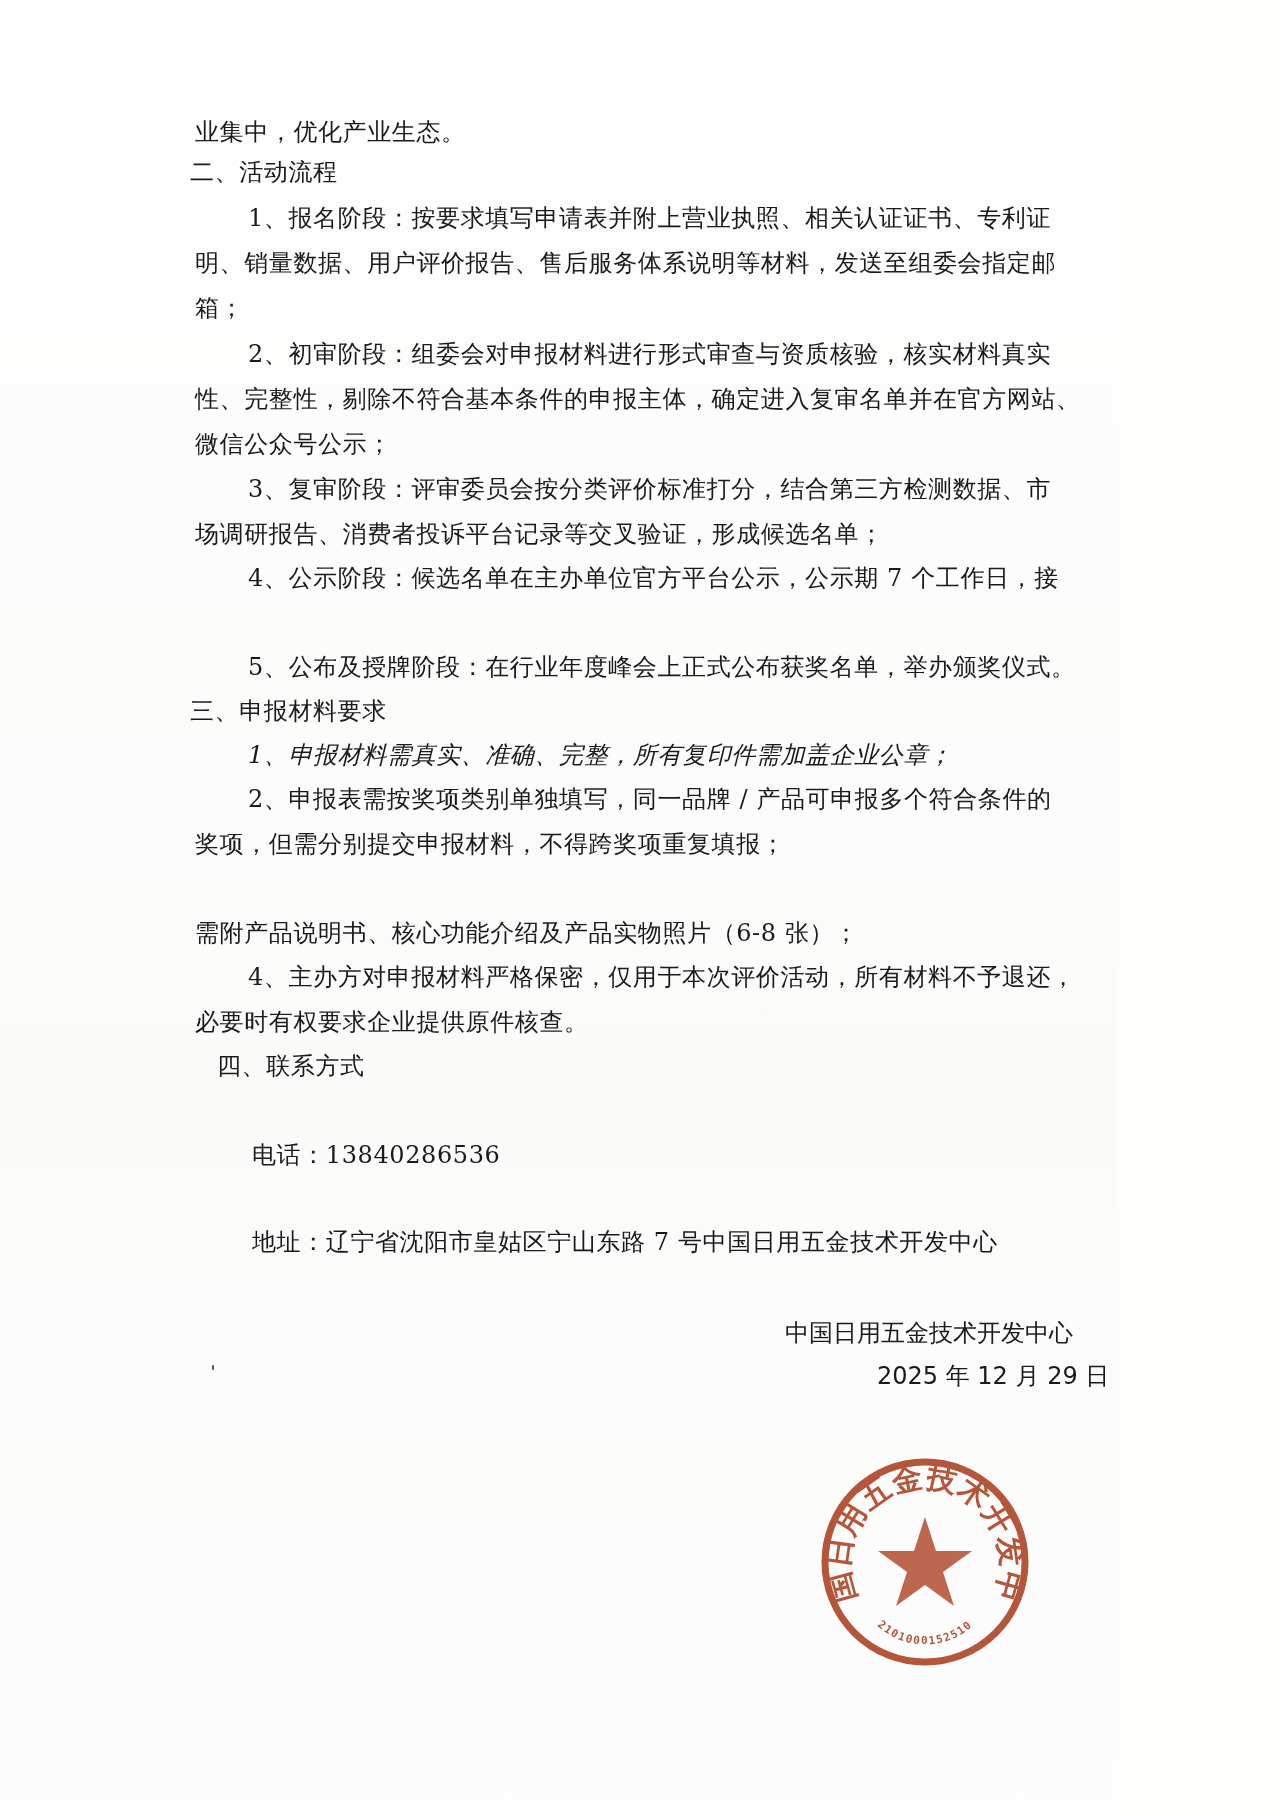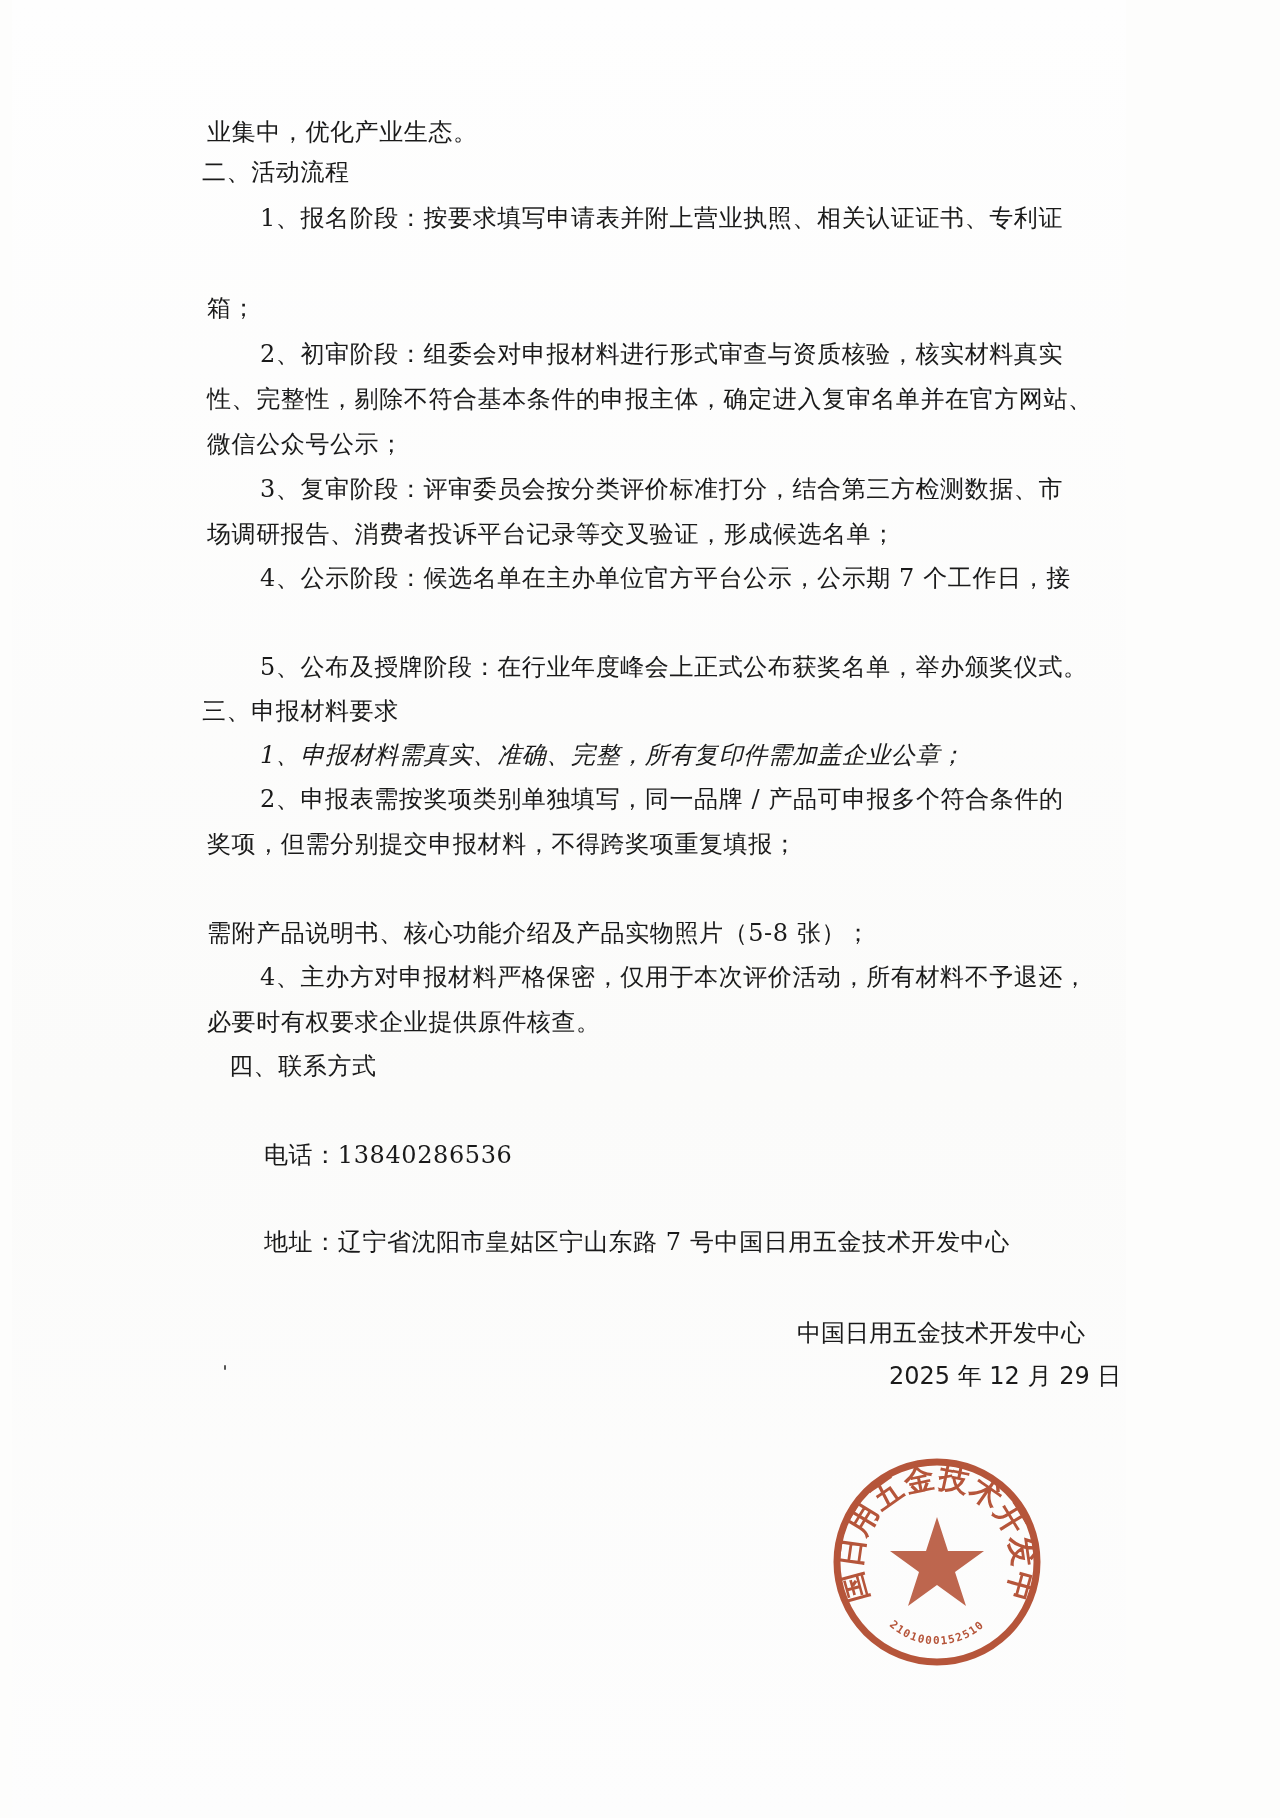--- a/index.html
+++ b/index.html
@@ -10,21 +10,21 @@
     body {
       width: 1280px;
       height: 1818px;
       position: relative;
       overflow: hidden;
       font-family: "DejaVu Serif", "Liberation Serif", serif;
       color: #1a1a1a;
     }
     .page {
       position: absolute;
-      left: 12px; top: 0;
+      left: 0; top: 0;
       width: 1114px; height: 1818px;
       background: linear-gradient(180deg, #fefefe 0%, #fbfbfa 60%, #fdfdfd 100%);
     }
     .line {
       position: absolute;
       font-size: 24px;
       line-height: 30px;
       white-space: nowrap;
       letter-spacing: 0.6px;
     }
@@ -63,41 +63,42 @@
 </head>
 <body>
 
 <div class="page">
 
   <div class="line cont" style="top:117px;">业集中，优化产业生态。</div>
 
   <div class="line heading" style="top:157px;">二、活动流程</div>
 
   <div class="line indent" style="top:203px;">1、报名阶段：按要求填写申请表并附上营业执照、相关认证证书、专利证</div>
+  <div class="line cont" style="top:248px;">明、销量数据、用户评价报告、售后服务体系说明等材料，发送至组委会指定邮</div>
   <div class="line cont" style="top:293px;">箱；</div>
 
   <div class="line indent" style="top:339px;">2、初审阶段：组委会对申报材料进行形式审查与资质核验，核实材料真实</div>
   <div class="line cont" style="top:384px;text-align:center;">性、完整性，剔除不符合基本条件的申报主体，确定进入复审名单并在官方网站、</div>
   <div class="line cont" style="top:429px;">微信公众号公示；</div>
 
   <div class="line indent" style="top:474px;">3、复审阶段：评审委员会按分类评价标准打分，结合第三方检测数据、市</div>
   <div class="line cont" style="top:519px;">场调研报告、消费者投诉平台记录等交叉验证，形成候选名单；</div>
 
   <div class="line indent" style="top:563px;">4、公示阶段：候选名单在主办单位官方平台公示，公示期 7 个工作日，接</div>
 
   <div class="line indent" style="top:652px;">5、公布及授牌阶段：在行业年度峰会上正式公布获奖名单，举办颁奖仪式。</div>
 
   <div class="line heading" style="top:696px;">三、申报材料要求</div>
 
   <div class="line indent" style="top:740px;font-style:italic;">1、申报材料需真实、准确、完整，所有复印件需加盖企业公章；</div>
 
   <div class="line indent" style="top:784px;">2、申报表需按奖项类别单独填写，同一品牌 / 产品可申报多个符合条件的</div>
   <div class="line cont" style="top:829px;">奖项，但需分别提交申报材料，不得跨奖项重复填报；</div>
 
-  <div class="line cont" style="top:918px;">需附产品说明书、核心功能介绍及产品实物照片（5-8 张）；</div>
+  <div class="line cont" style="top:918px;">需附产品说明书、核心功能介绍及产品实物照片（6-8 张）；</div>
 
   <div class="line indent" style="top:962px;">4、主办方对申报材料严格保密，仅用于本次评价活动，所有材料不予退还，</div>
   <div class="line cont" style="top:1007px;">必要时有权要求企业提供原件核查。</div>
 
   <div class="line heading" style="top:1051px;margin-left:27px;">四、联系方式</div>
 
   <div class="line contact" style="top:1140px;">电话：13840286536</div>
   <div class="line contact" style="top:1227px;">地址：辽宁省沈阳市皇姑区宁山东路 7 号中国日用五金技术开发中心</div>
 
   <div class="mark-dot"></div>

